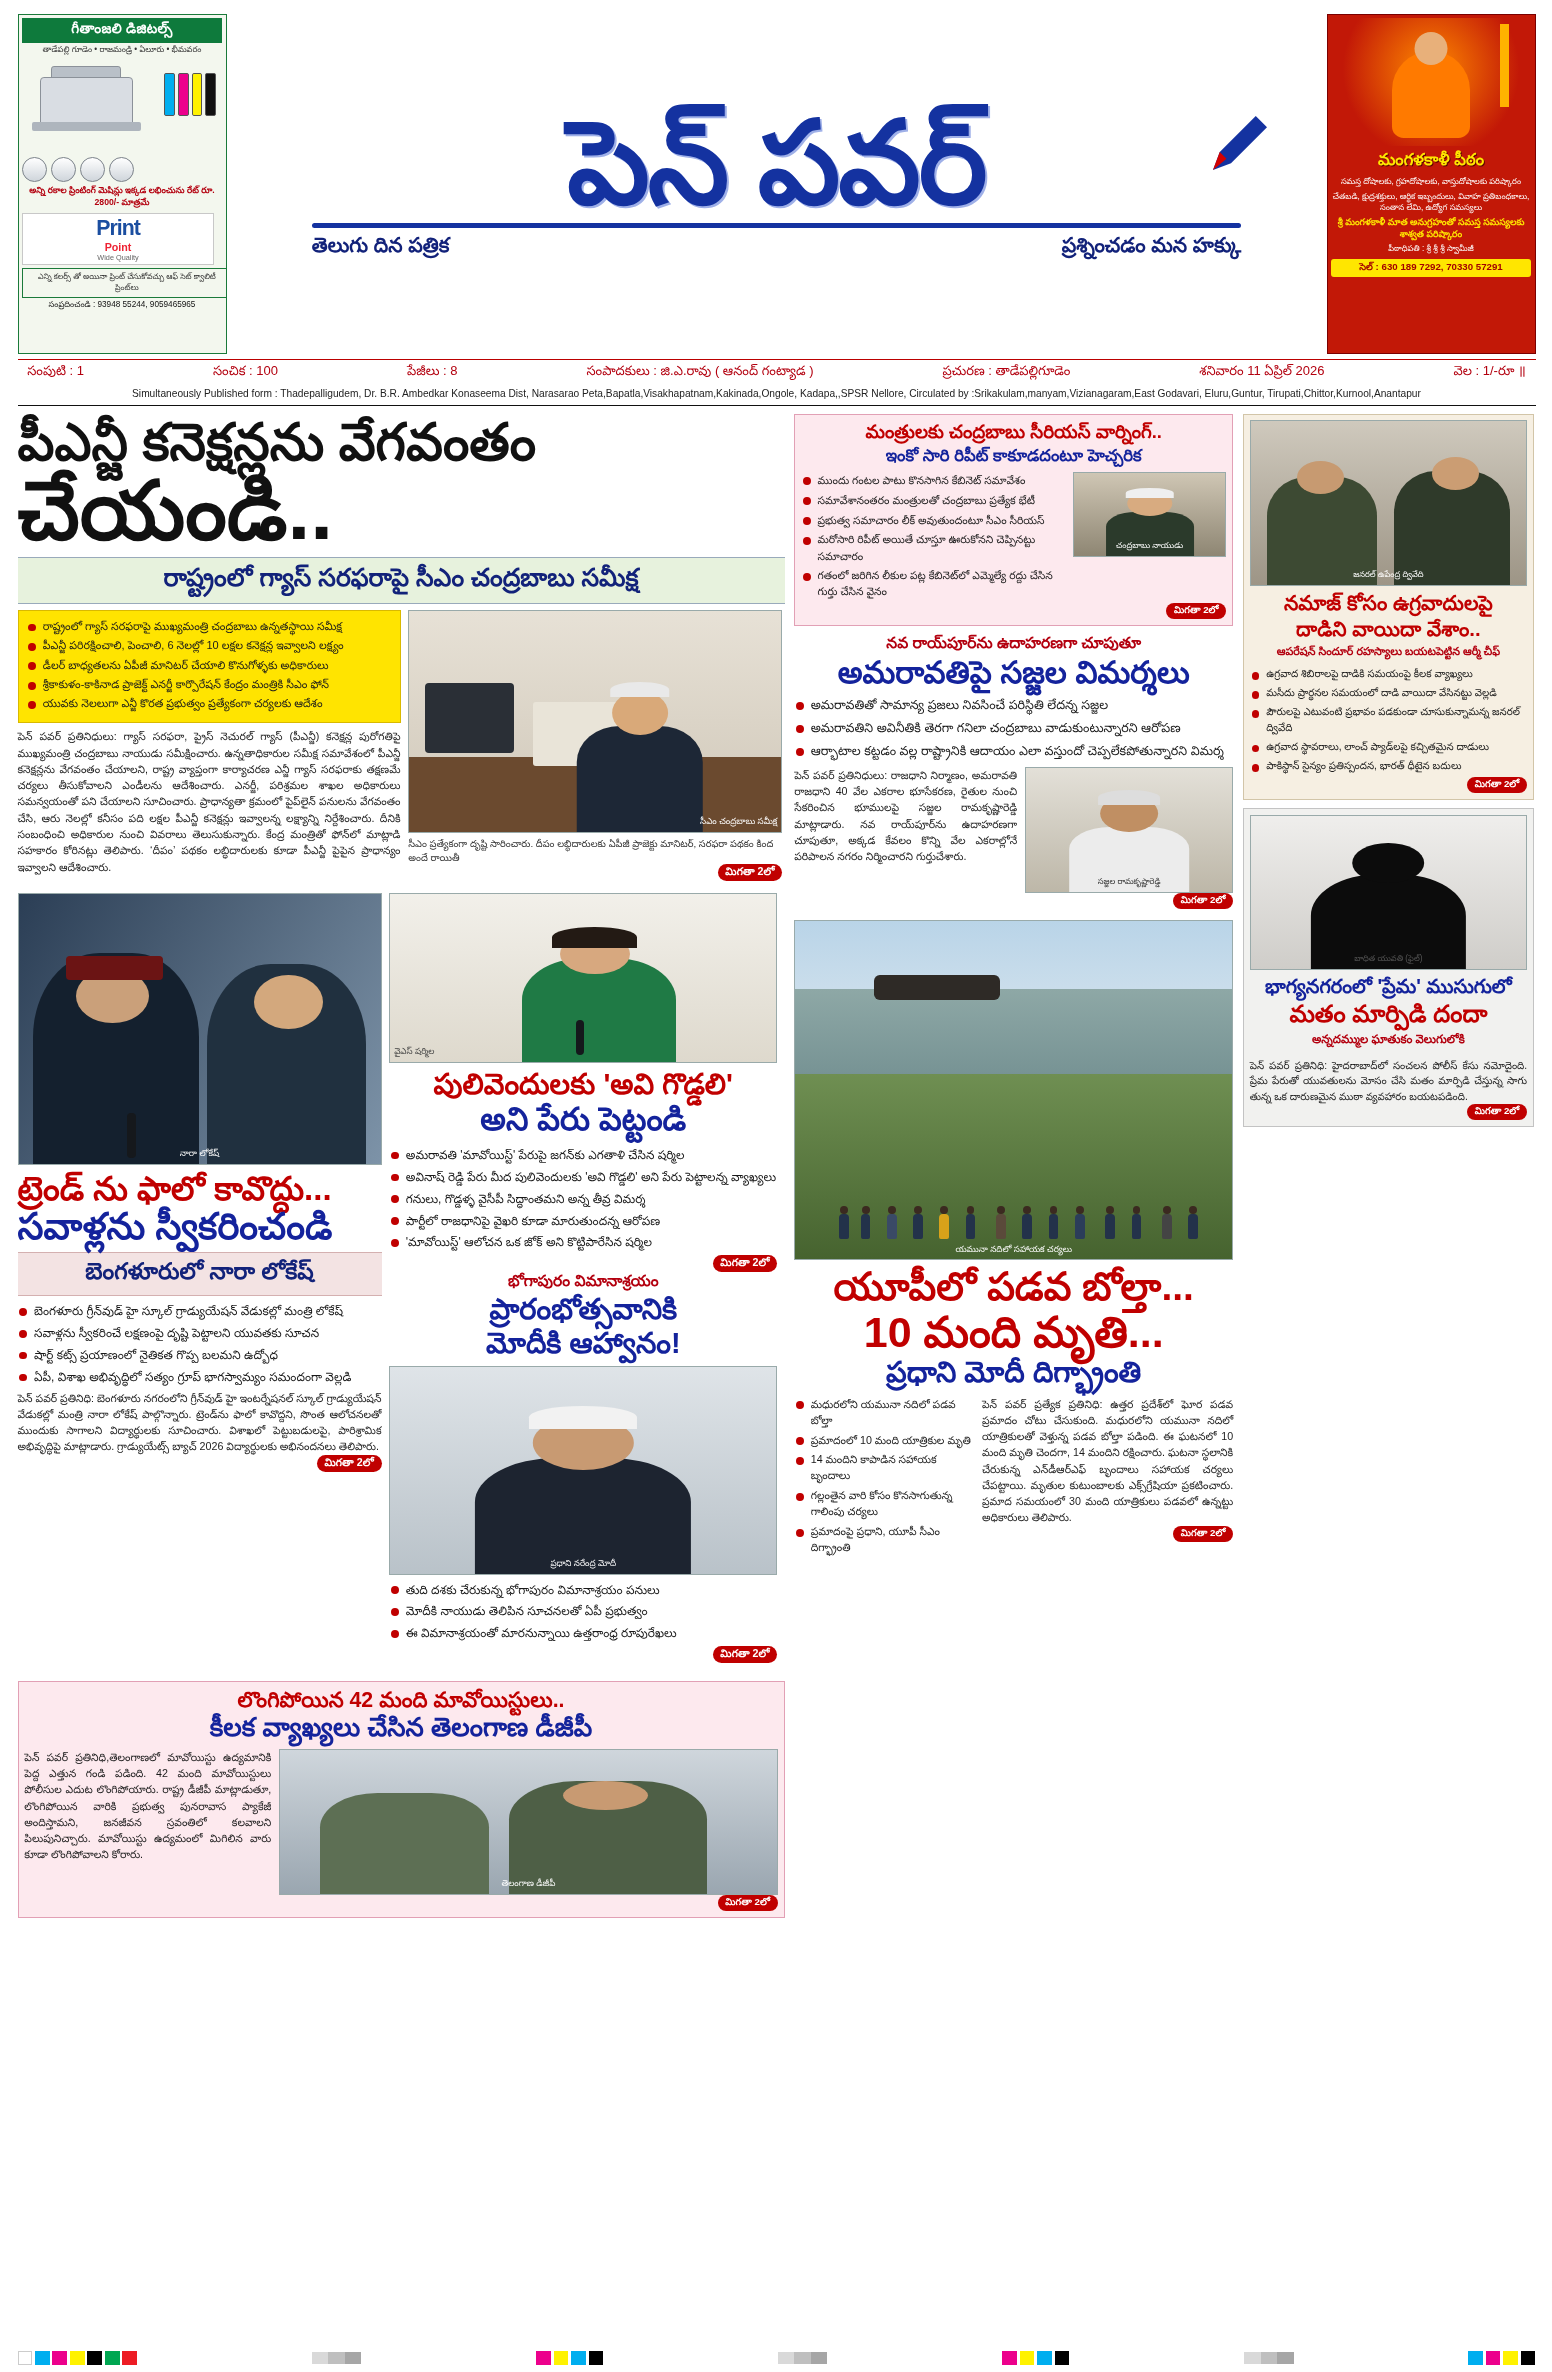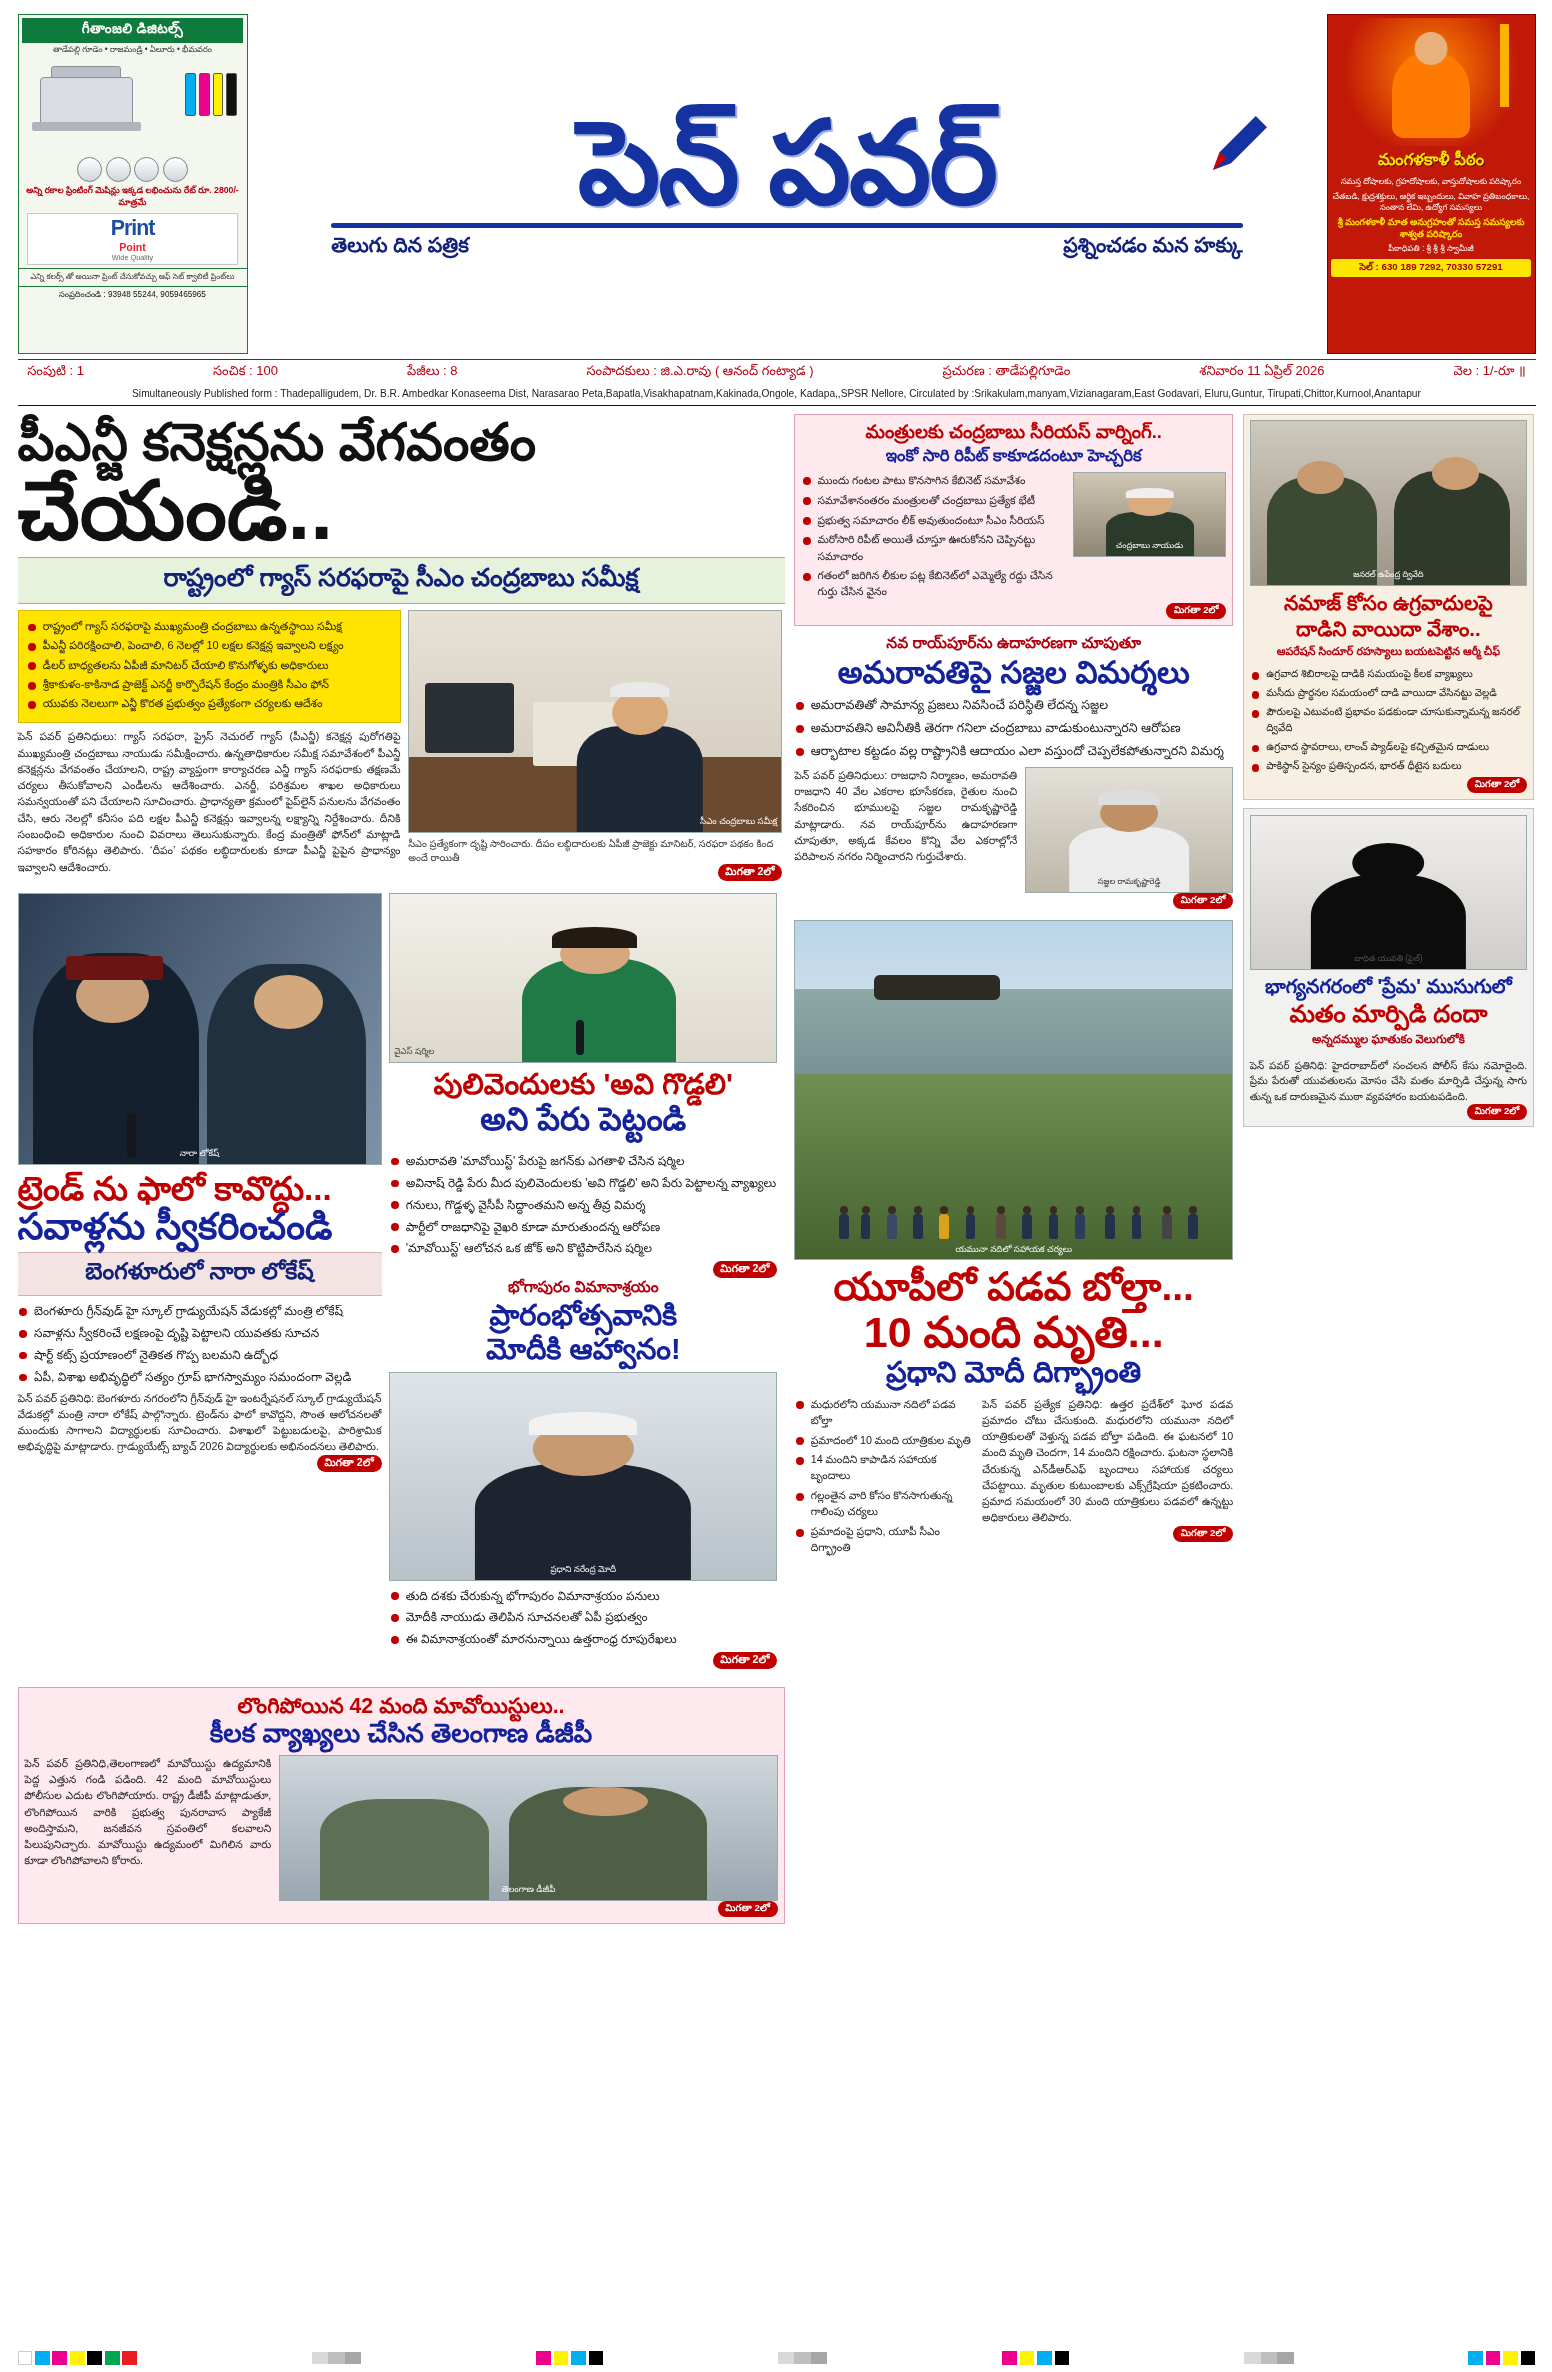--- a/index.html
+++ b/index.html
@@ -9,22 +9,22 @@
     background:#ffffff;
     font-family:"Liberation Sans", sans-serif;
     color:#111;
     overflow:hidden;
   }
   .page { position:relative; width:1553px; height:2373px; padding:13.6px 17.5px; }
 
   
   .masthead { display:flex; align-items:stretch; gap:9.7px; height:340px; }
   .ad-left {
-    width:230px; border:1.9px solid #1a7a3a; background:#f3f7ee;
-    display:flex; flex-direction:column; align-items:center; padding:3.9px;
+    width:209px; border:1.9px solid #1a7a3a; background:#f3f7ee;
+    display:flex; flex-direction:column; padding:3.9px;
     position:relative; overflow:hidden;
   }
   .ad-left .ad-title {
     background:#0e7a3c; color:#fff; width:100%; text-align:center;
     font-size:13.6px; font-weight:bold; padding:2.9px 0; letter-spacing:0.3px;
   }
   .ad-left .ad-sub { font-size:8.2px; color:#333; text-align:center; margin-top:1.9px; line-height:1.3; }
   .printer-art { width:100%; height:93px; margin-top:3.9px; position:relative; }
   .printer-art .body { position:absolute; left:17.5px; top:17.5px; width:93px; height:54px; background:#d9dde3; border:1px solid #8b9199; border-radius:3.9px;}
   .printer-art .top { position:absolute; left:29px; top:5.8px; width:70px; height:15.5px; background:#b9c0c8; border:1px solid #8b9199; border-radius:2.9px;}
@@ -285,21 +285,21 @@
             <div class="photo" style="height:170px">
               <div style="position:absolute;inset:0;background:linear-gradient(#f2f0ea,#ded9cd)"></div>
               <div style="position:absolute;left:34%;bottom:0;width:40%;height:62%;background:#1f7a45;border-radius:40% 40% 0 0"></div>
               <div style="position:absolute;left:44%;bottom:52%;width:18%;height:24%;border-radius:50%;background:#d7a87f"></div>
               <div style="position:absolute;left:42%;bottom:68%;width:22%;height:12%;background:#231a14;border-radius:50% 50% 0 0"></div>
               <div class="mic" style="left:48%;bottom:4%;height:35px"></div>
               <div class="ph-label" style="align-items:flex-end;justify-content:flex-start;color:#444;font-size:8.7px">వైఎస్ షర్మిల</div>
             </div>
             <div class="head-md hl-red" style="text-align:center;margin-top:4.9px">పులివెందులకు 'అవి గొడ్డలి'</div>
             <div class="head-md hl-blue" style="text-align:center;font-size:32px">అని పేరు పెట్టండి</div>
-            <ul class="bullets" style="margin-top:14px">
+            <ul class="bullets" style="margin-top:8px">
               <li>అమరావతి 'మావోయిస్ట్' పేరుపై జగన్‌కు ఎగతాళి చేసిన షర్మిల</li>
               <li>అవినాష్ రెడ్డి పేరు మీద పులివెందులకు 'అవి గొడ్డలి' అని పేరు పెట్టాలన్న వ్యాఖ్యలు</li>
               <li>గనులు, గొడ్డళ్ళ వైసీపీ సిద్ధాంతమని అన్న తీవ్ర విమర్శ</li>
               <li>పార్టీలో రాజధానిపై వైఖరి కూడా మారుతుందన్న ఆరోపణ</li>
               <li>'మావోయిస్ట్' ఆలోచన ఒక జోక్ అని కొట్టిపారేసిన షర్మిల</li>
             </ul>
             <span class="jump">మిగతా 2లో</span>
           </div>
 
           <div style="clear:both;margin-top:7.8px">

